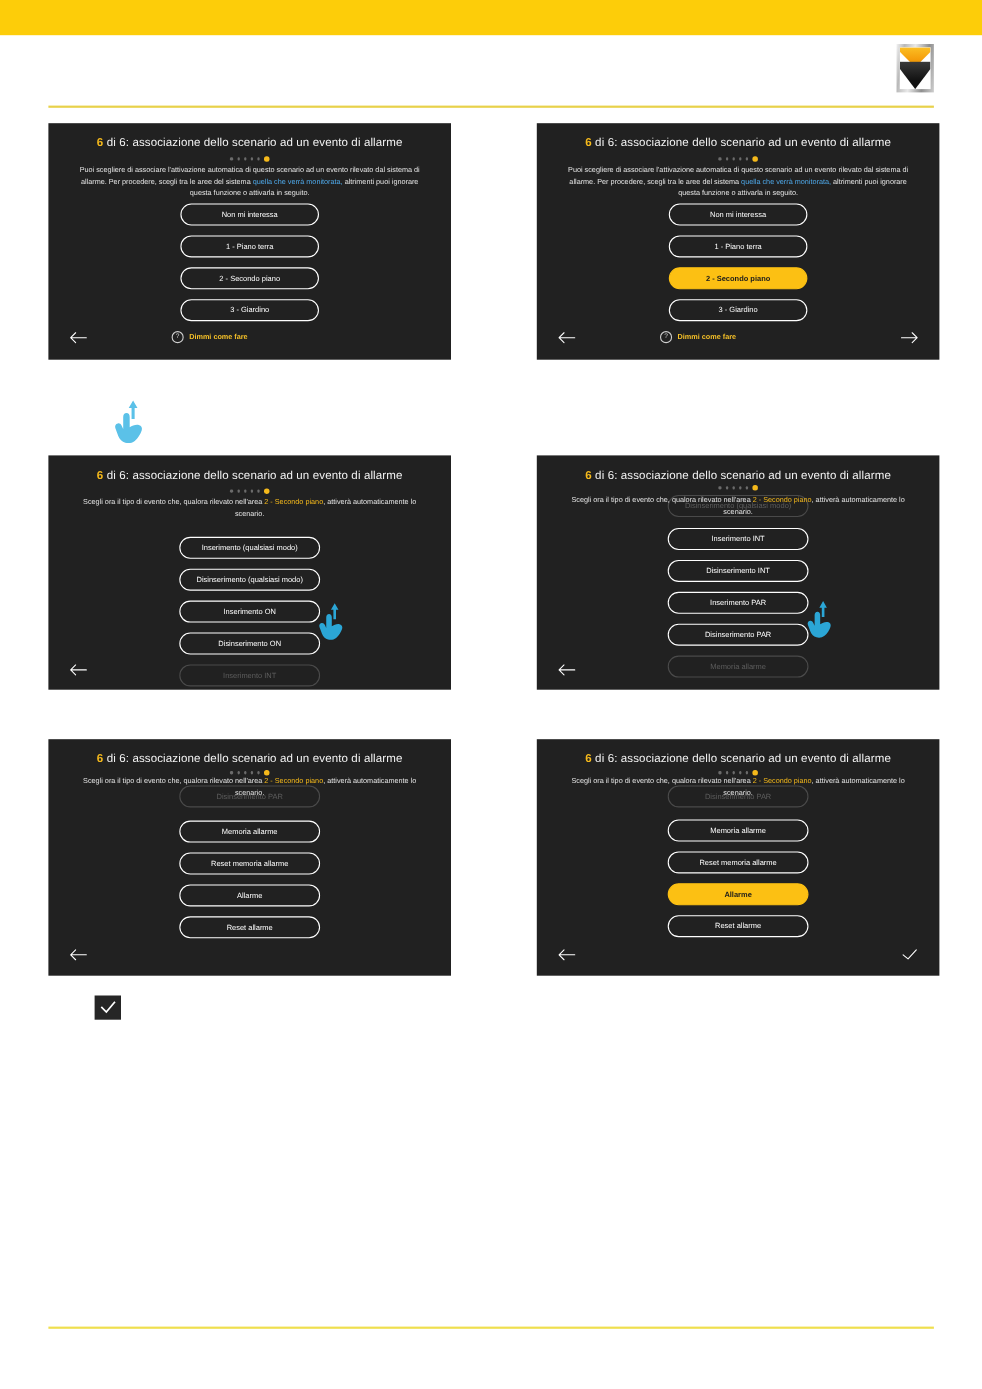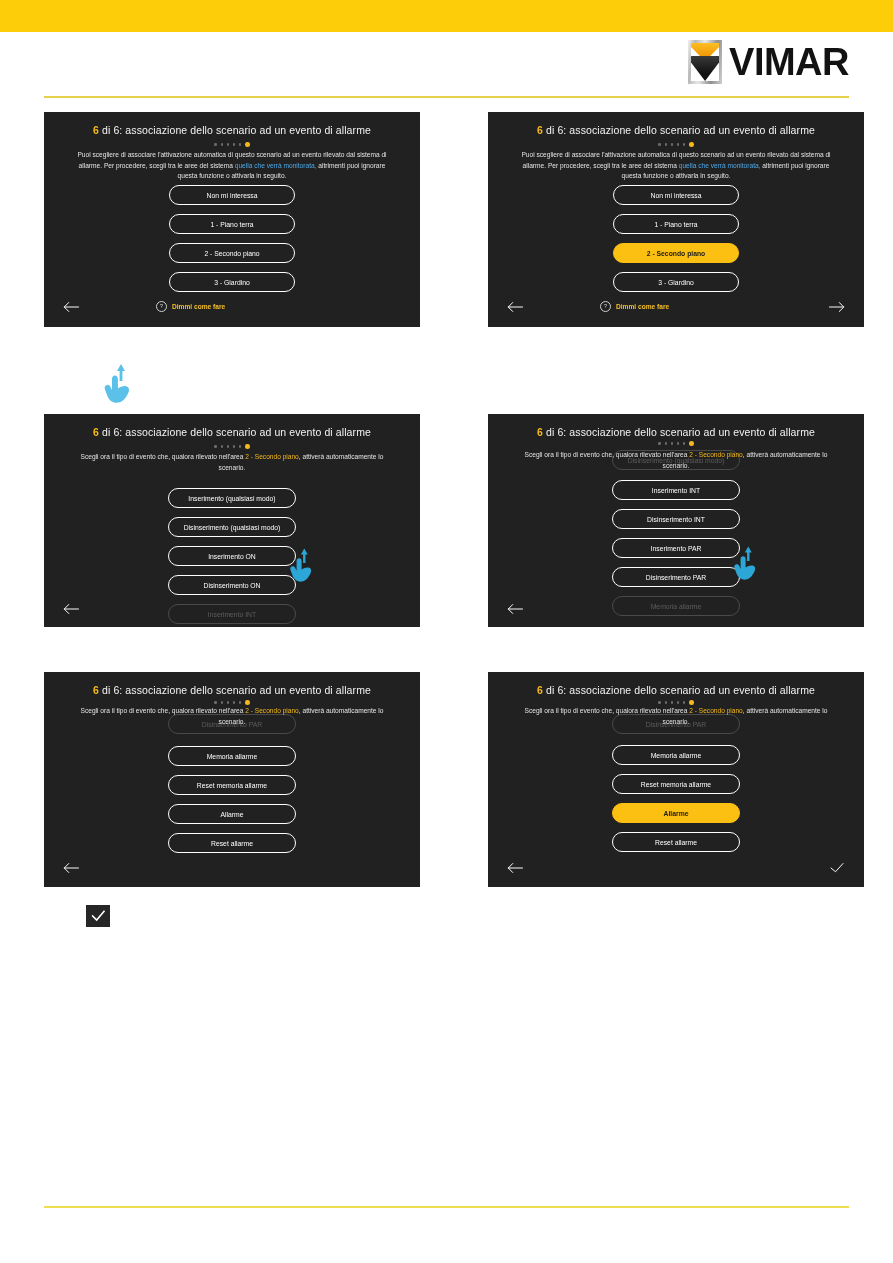--- a/index.html
+++ b/index.html
@@ -20,21 +20,21 @@
     clip-path:polygon(0 0,100% 0,100% 22%,50% 100%,0 22%);}
   .logo-v-bot{position:absolute;left:0;top:34%;width:100%;height:66%;
     background:linear-gradient(180deg,#3a3a3a 0%,#111 70%);
     clip-path:polygon(0 0,100% 0,100% 26%,50% 100%,0 26%);}
   .logo-text{font-family:"Liberation Sans",sans-serif;font-weight:bold;font-size:38px;
     letter-spacing:-0.5px;color:#121212;line-height:1;}
   .hr-top{position:absolute;left:44px;top:96px;width:805px;height:2px;background:#e8d14a;}
   .hr-bottom{position:absolute;left:44px;top:1206px;width:805px;height:2px;background:#efdf4e;}
 
   
-  .screen{position:absolute;background:#212121;overflow:hidden;padding-left:10px;}
+  .screen{position:absolute;background:#212121;overflow:hidden;}
   .scr-title{position:absolute;left:0;right:0;text-align:center;
     font-size:10.5px;color:#f3f3f3;letter-spacing:.1px;white-space:nowrap;}
   .scr-title .step{color:#f5b91b;font-weight:bold;}
   .dots{position:absolute;left:0;right:0;display:flex;justify-content:center;
     align-items:center;gap:3.5px;}
   .dot{width:2.6px;height:2.6px;border-radius:50%;background:#6b6b6b;}
   .dot.on{width:4.6px;height:4.6px;background:#f5b91b;}
   .scr-body{position:absolute;text-align:center;font-size:6.6px;line-height:1.62;
     color:#e3e3e3;}
   .lnk{color:#4ea8e8;}
@@ -68,21 +68,20 @@
 
 <div class="top-bar"></div>
 
 <div class="logo-wrap">
   <div class="logo-mark">
     <div class="logo-inner">
       <div class="logo-v-top"></div>
       <div class="logo-v-bot"></div>
     </div>
   </div>
-  <div class="logo-text">VIMAR</div>
 </div>
 
 <div class="hr-top"></div>
 <div class="hr-bottom"></div>
 
 <div class="screen" style="left:44px;top:112px;width:366px;height:215px;">
   <div class="scr-title" style="top:12px;">
     <span class="step">6</span><span> di 6: associazione dello scenario ad un evento di allarme</span>
   </div>
   <div class="dots" style="top:30px;">

